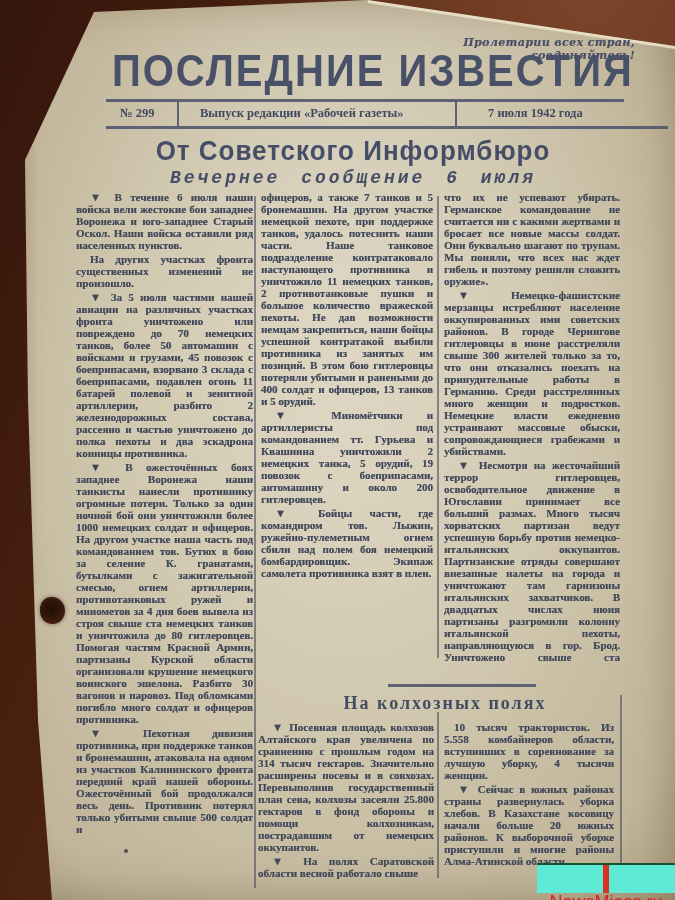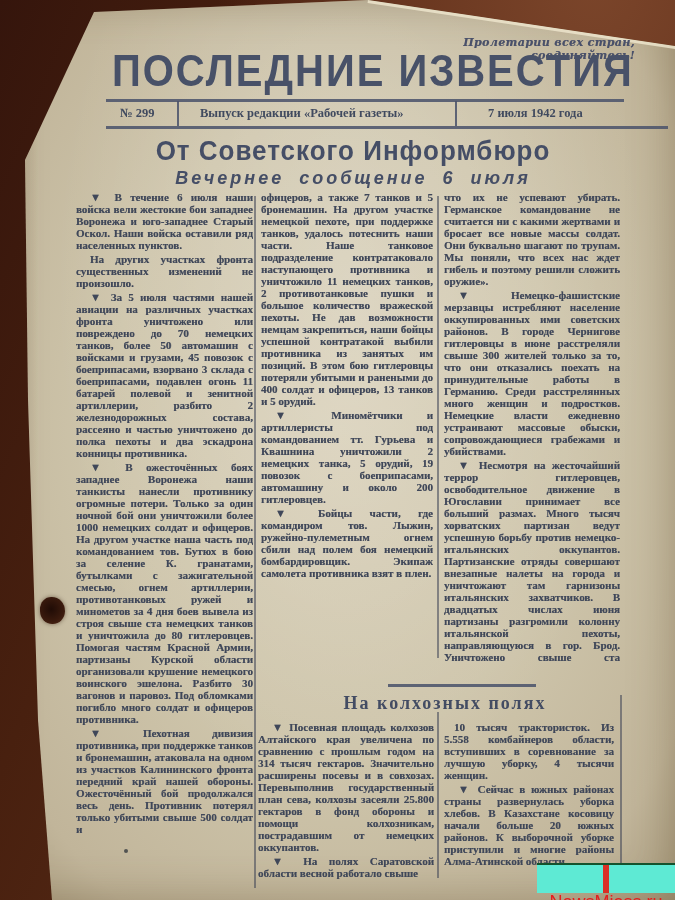--- a/index.html
+++ b/index.html
@@ -44,21 +44,21 @@
   .rule{position:absolute;background:#49516a;opacity:.85;}
   .info-row-text{position:absolute;font-weight:700;font-size:12.5px;color:#404a5f;white-space:nowrap;}
   .headline{
     position:absolute;top:136px;left:110px;width:486px;text-align:center;
     font-family:"Liberation Sans",sans-serif;font-weight:700;
     font-size:26px;letter-spacing:1px;transform:scaleY(1.05);
     color:#454e66;white-space:nowrap;
   }
   .subheadline{
     position:absolute;top:168px;left:110px;width:486px;text-align:center;
-    font-family:Liberation Sans, sans-serif;font-style:italic;font-weight:700;
+    font-family:Liberation Mono, monospace;font-style:italic;font-weight:700;
     font-size:18px;letter-spacing:3px;word-spacing:7px;color:#454e66;white-space:nowrap;
   }
   .col{
     position:absolute;text-align:justify;overflow:hidden;
     font-size:11px;line-height:12px;font-weight:700;
     hyphens:auto;-webkit-hyphens:auto;
   }
   .col p{margin:0 0 2px;text-indent:14px;}
   .col p.cont{text-indent:0;}
   .col-1{left:76px;top:191px;width:177px;height:700px;}

